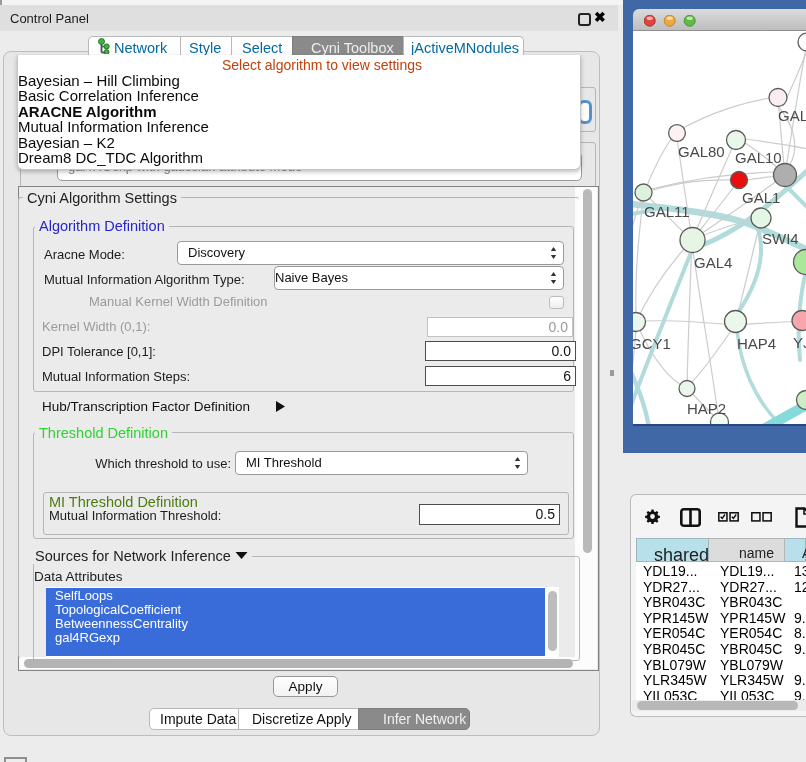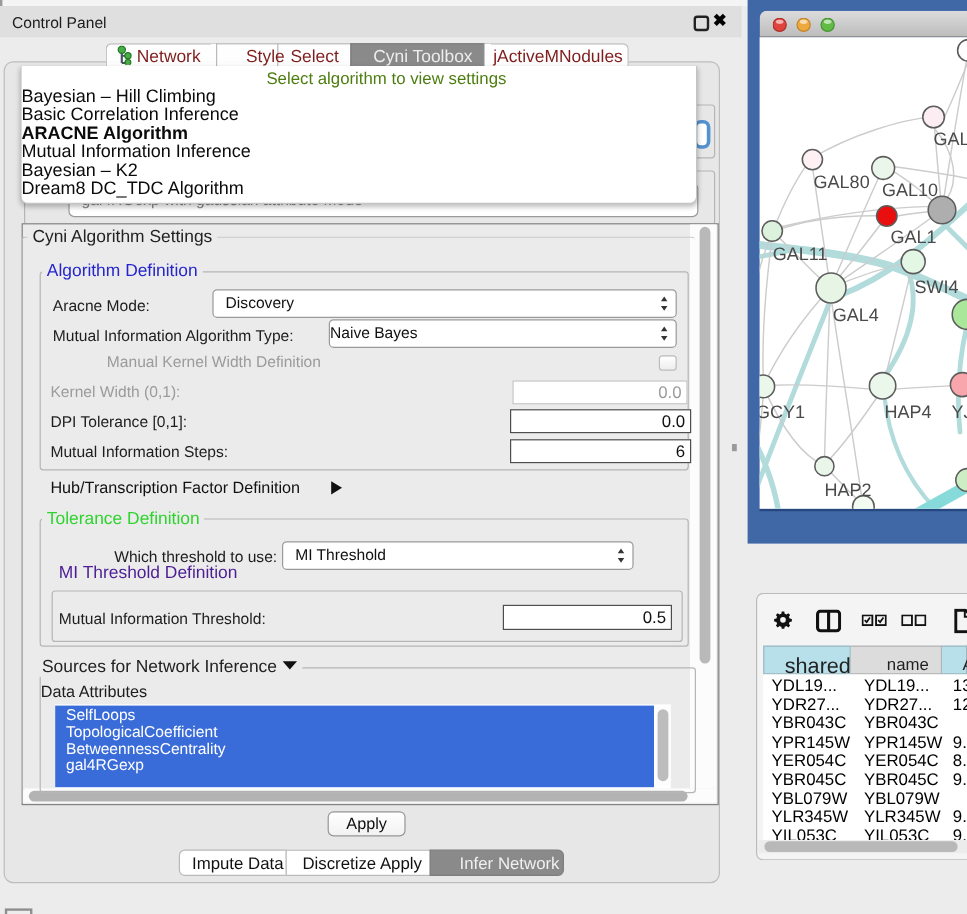--- a/index.html
+++ b/index.html
@@ -6,21 +6,21 @@
 .abs{position:absolute;}
 .b{font-weight:bold;}
 .lbl{position:absolute;font-size:13px;font-weight:normal;color:#1d1d1d;}
 .dis{color:#9b9b9b !important;}
 .grp{position:absolute;border:1px solid #b6b6b6;border-radius:3px;}
 .gtitle{position:absolute;background:#ebebeb;padding:0 4px;line-height:15px;font-size:14.5px;}
 .combo{position:absolute;background:#fff;border:1px solid #9a9a9a;border-radius:4px;font-size:13px;color:#111;}
 .combo .ar{position:absolute;right:6px;top:4px;}
 .fld{position:absolute;background:#fff;font-size:14px;text-align:right;color:#111;}
 .tab{position:absolute;top:36px;height:21px;background:rgba(255,255,255,0.93);border:1px solid #b9b9b9;border-bottom:none;}
-.tabtx{position:absolute;top:40px;font-size:14.5px;color:#7f1d1d;}
+.tabtx{position:absolute;top:40px;font-size:14.5px;color:#0369a1;}
 </style></head>
 <body>
 
 <div class="abs" style="left:0;top:0;width:806px;height:5px;background:#f4f4f4;"></div>
 <div class="abs" style="left:0;top:0;width:2px;height:10px;background:#9a9a9a;"></div>
 
 <div class="abs" style="left:0;top:5px;width:618px;height:26px;background:#dfdfdf;"></div>
 <div class="abs" style="left:10px;top:11px;font-size:13px;color:#1c1c1c;">Control Panel</div>
 <div class="abs" style="left:578px;top:13px;width:9px;height:9px;border:2px solid #222;border-radius:3px;"></div>
 <div class="abs" style="left:594px;top:9px;font-size:14px;font-weight:bold;color:#000;">✖</div>
@@ -34,34 +34,34 @@
 <div class="tab" style="left:403px;width:119px;border-radius:0 5px 0 0;"></div>
 <svg class="abs" style="left:97px;top:38px;" width="14" height="16">
 <line x1="4.5" y1="5" x2="4.5" y2="14.5" stroke="#4a5264" stroke-width="1.8"></line>
 <line x1="4.5" y1="8.5" x2="9.5" y2="8.5" stroke="#4a5264" stroke-width="1.5"></line>
 <line x1="4.5" y1="14.5" x2="9.5" y2="14.5" stroke="#4a5264" stroke-width="1.8"></line>
 <circle cx="4.5" cy="3.5" r="3" fill="#4aab4a" stroke="#1e7a1e"></circle>
 <circle cx="9.6" cy="8.5" r="2.6" fill="#4aab4a" stroke="#1e7a1e"></circle>
 <circle cx="9.6" cy="14" r="2.4" fill="#4aab4a" stroke="#1e7a1e"></circle>
 </svg>
 <div class="tabtx" style="left:114px;">Network</div>
-<div class="tabtx" style="left:205px;">Style</div>
+<div class="tabtx" style="left:189px;">Style</div>
 <div class="tabtx" style="left:242px;">Select</div>
 <div class="tabtx" style="left:311px;color:#ededed;">Cyni Toolbox</div>
 <div class="tabtx" style="left:411px;">jActiveMNodules</div>
 
 <div class="abs" style="left:20px;top:87px;width:574px;height:43px;border:1px solid #b6b6b6;border-radius:3px;"></div>
 <div class="abs" style="left:578px;top:100px;width:8px;height:18px;border:3px solid #5591cf;border-radius:6px;background:#fff;"></div>
 <div class="abs" style="left:20px;top:142px;width:574px;height:44px;border:1px solid #b6b6b6;border-radius:3px;"></div>
 <div class="abs" style="left:57px;top:152px;width:523px;height:27px;background:#fff;border:1px solid #9a9a9a;border-radius:5px;overflow:hidden;">
 <div style="position:absolute;left:10px;top:6px;font-size:13px;color:#888;">gal4RGexp with gaussian attribute Mode</div>
   </div>
 
 <div class="abs" style="left:17px;top:55px;width:562px;height:114px;background:#fff;border:1px solid #c4c4c4;border-top:none;border-radius:0 0 6px 6px;box-shadow:0 2px 4px rgba(0,0,0,0.25);"></div>
-<div class="abs" style="left:17px;top:57px;width:610px;text-align:center;font-size:14px;color:#4d7c0f;">Select algorithm to view settings</div>
+<div class="abs" style="left:17px;top:57px;width:610px;text-align:center;font-size:14px;color:#c2410c;">Select algorithm to view settings</div>
 <div class="abs" style="left:18px;top:73px;font-size:15px;color:#0b0b0b;line-height:15.4px;">
 Bayesian – Hill Climbing<br>
 Basic Correlation Inference<br>
 <span class="b">ARACNE Algorithm</span><br>
 Mutual Information Inference<br>
 Bayesian – K2<br>
 Dream8 DC_TDC Algorithm
 </div>
 
 <div class="abs" style="left:18px;top:186px;width:579px;height:483px;background:#ebebeb;border:1px solid #838383;"></div>
@@ -103,31 +103,31 @@
 
 <div class="lbl" style="left:42px;top:369px;">Mutual Information Steps:</div>
 <div class="fld" style="left:425px;top:366px;width:145px;height:18px;border:1px solid #4d4d4d;line-height:18px;padding-right:4px;">6</div>
 
 <div class="abs" style="left:42px;top:399px;font-size:13.5px;color:#111;">Hub/Transcription Factor Definition</div>
 <svg class="abs" style="left:274px;top:400px;" width="12" height="13">
     <path d="M2 1 L11 6.5 L2 12 Z" fill="#111"></path>
   </svg>
 
 <div class="grp" style="left:33px;top:432px;width:539px;height:105px;"></div>
-<div class="gtitle" style="left:35px;top:426px;color:#2fd32f;">Tolerance Definition</div>
+<div class="gtitle" style="left:35px;top:426px;color:#2fd32f;">Threshold Definition</div>
 
 <div class="lbl" style="left:48px;top:456px;width:183px;text-align:right;">Which threshold to use:</div>
 <div class="combo" style="left:235px;top:451px;width:291px;height:22px;"><span style="margin-left:10px;line-height:22px;">MI Threshold</span>
 <svg class="ar" width="7" height="14">
       <path d="M3.5 1 L6.2 5 L0.8 5 Z" fill="#333"></path>
       <path d="M3.5 13 L6.2 9 L0.8 9 Z" fill="#333"></path>
     </svg></div>
 
 <div class="grp" style="left:43px;top:492px;width:524px;height:41px;"></div>
-<div class="gtitle" style="left:45px;top:471px;color:#4c1d95;">MI Threshold Definition</div>
+<div class="gtitle" style="left:45px;top:495px;color:#4d7c0f;">MI Threshold Definition</div>
 <div class="lbl" style="left:49px;top:508px;">Mutual Information Threshold:</div>
 <div class="fld" style="left:419px;top:504px;width:135px;height:19px;border:1px solid #4d4d4d;line-height:19px;padding-right:4px;">0.5</div>
 
 <div class="grp" style="left:33px;top:556px;width:545px;height:103px;"></div>
 <div class="gtitle" style="left:31px;top:549px;color:#222;">Sources for Network Inference <svg width="13" height="9" style="margin-bottom:1px;">
       <path d="M0.5 1 L12.5 1 L6.5 8 Z" fill="#111"></path>
     </svg></div>
 <div class="lbl" style="left:34px;top:569px;font-size:13.5px;">Data Attributes</div>
 
 <div class="abs" style="left:46px;top:587px;width:513px;height:70px;background:#fff;"></div>

